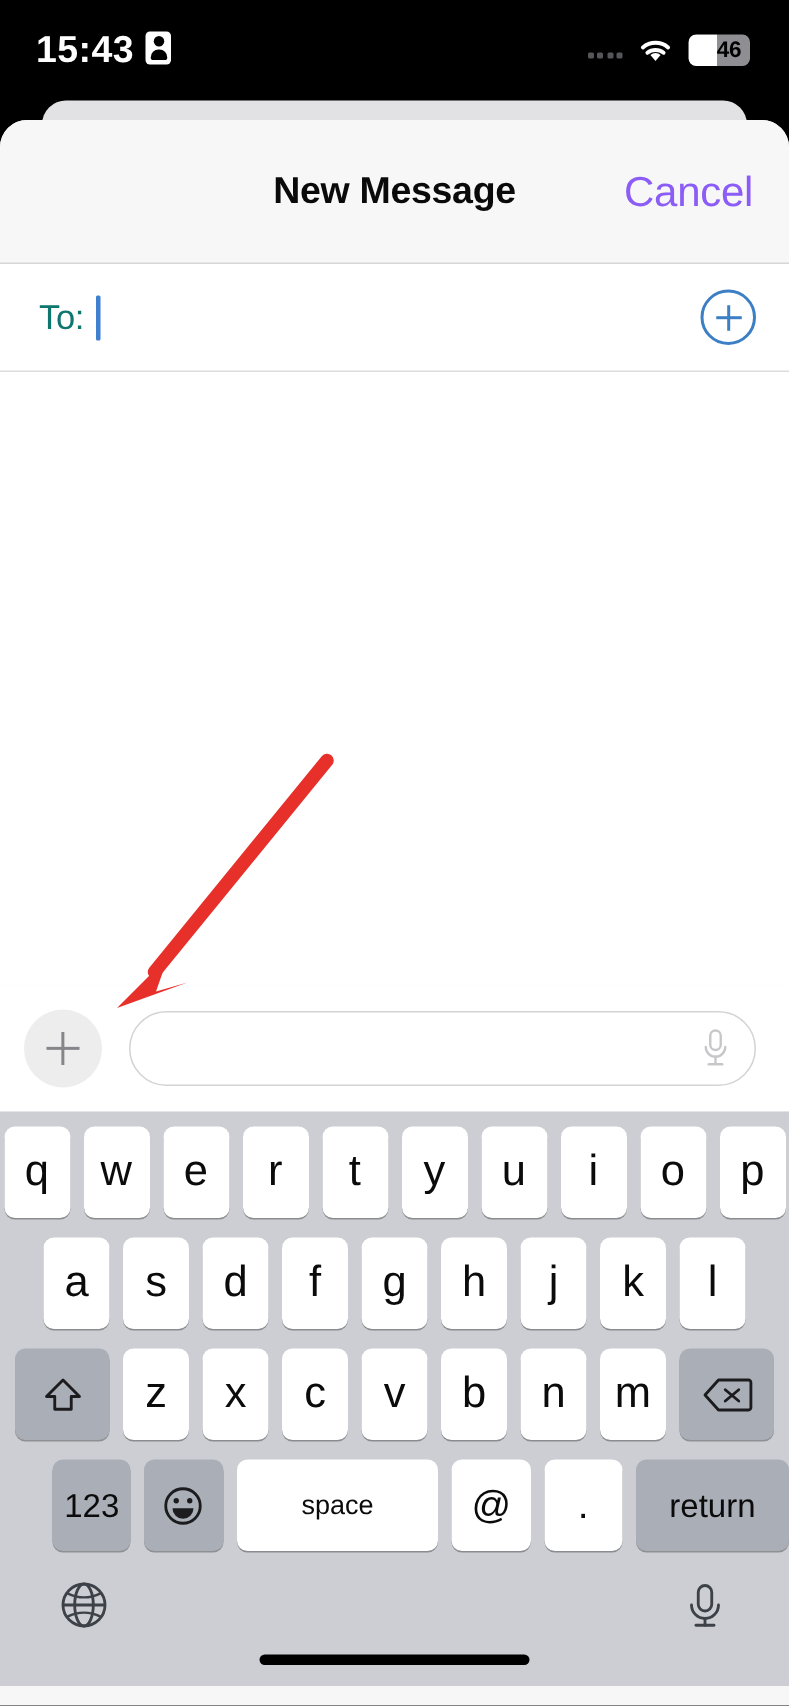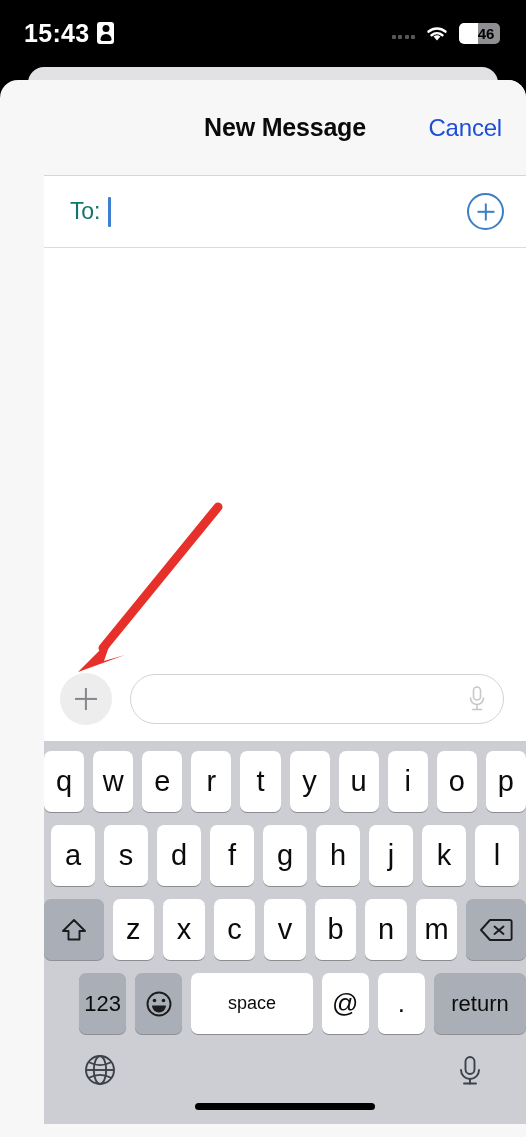--- a/index.html
+++ b/index.html
@@ -14,21 +14,21 @@
 
   
   .status-bar{
     position:absolute; top:0; left:0; width:526px; height:62px;
     background:#000; color:#fff;
     display:flex; align-items:center; justify-content:space-between;
     padding:0 26px 0 24px;
   }
   .status-time{
     font-size:25px; font-weight:600; letter-spacing:.3px;
-    display:flex; align-items:center; gap:8px; line-height:1;
+    display:flex; align-items:flex-start; gap:8px; line-height:1;
     padding-top:4px;
   }
   .rec-badge{
     width:17px;height:22px;background:#fff;border-radius:3px;
     position:relative; display:inline-block;
   }
   .rec-badge:before{
     content:""; position:absolute; left:50%; top:3px; transform:translateX(-50%);
     width:7px;height:7px;border-radius:50%;background:#000;
   }
@@ -53,35 +53,35 @@
     font-size:15px;font-weight:600;color:#000;letter-spacing:-.2px;
   }
 
   
   .card-back{
     position:absolute; top:67px; left:28px; width:470px; height:40px;
     background:#e2e2e4; border-radius:16px 16px 0 0;
   }
   .sheet{
     position:absolute; top:80px; left:0; width:526px; height:1057px;
-    background:#f7f7f7; border-radius:18px 18px 0 0; overflow:hidden;padding-left:44px;
+    background:#f7f7f7; border-radius:18px 18px 0 0; overflow:hidden;
   }
 
   
   .navbar{
     position:relative; height:96px; background:#f7f7f7;
     display:flex; align-items:center; justify-content:center;
     border-bottom:1px solid #d6d6d8;
   }
   .nav-title{
     font-size:25px; font-weight:700; color:#0a0a0a; letter-spacing:-.2px;
   }
   .nav-cancel{
     position:absolute; right:24px; top:50%; transform:translateY(-50%);
-    font-size:24px; color:#1d4ed8; letter-spacing:-.2px;
+    font-size:28px; color:#8b5cf6; letter-spacing:-.2px;
   }
 
   
   .to-row{
     position:relative; height:72px; background:#fff;
     display:flex; align-items:center; padding:0 22px 0 26px;
     border-bottom:1px solid #dcdcdd;
   }
   .to-label{ font-size:23px; color:#0f766e; letter-spacing:-.2px; }
   .to-caret{

